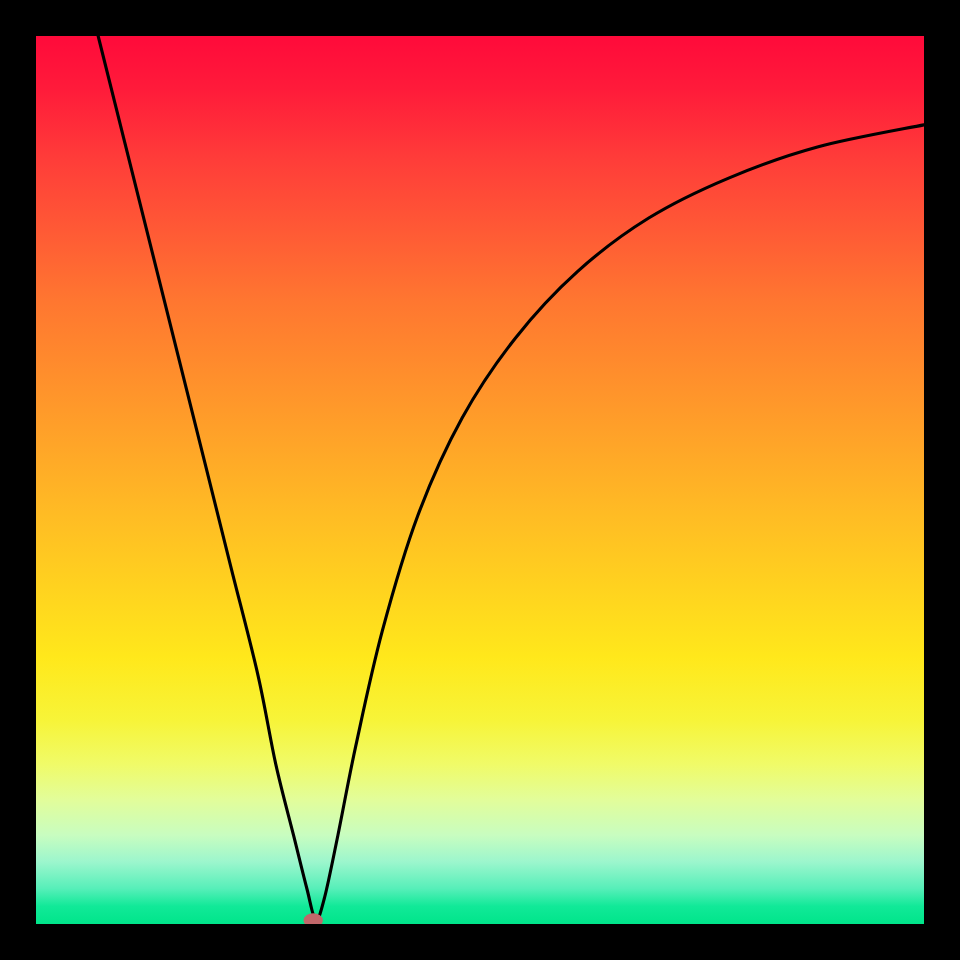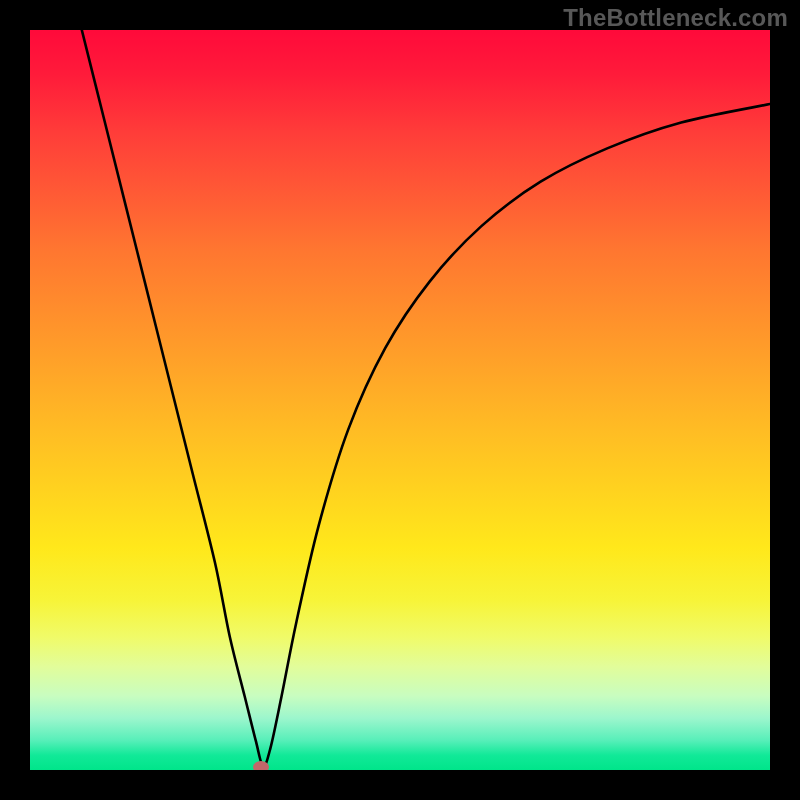--- a/index.html
+++ b/index.html
@@ -66,21 +66,20 @@
     height: 12px;
     border-radius: 50%;
     background: #c1676a;
     transform: translate(-50%, -50%);
   }
 </style>
 </head>
 <body>
 
 <div class="frame">
-  <div class="watermark">TheBottleneck.com</div>
   <div class="plot">
     <div class="gradient"></div>
     <svg class="curve" viewBox="0 0 740 740" preserveAspectRatio="none">
       <path id="curve-path" fill="none" stroke="#000" stroke-width="2.6" stroke-linecap="round" stroke-linejoin="round" d="M 51.80 0.00 C 55.50 14.80, 66.60 59.20, 74.00 88.80 C 81.40 118.40, 88.80 148.00, 96.20 177.60 C 103.60 207.20, 111.00 236.80, 118.40 266.40 C 125.80 296.00, 133.20 325.60, 140.60 355.20 C 148.00 384.80, 155.40 414.40, 162.80 444.00 C 170.20 473.60, 178.83 505.67, 185.00 532.80 C 191.17 559.93, 194.87 584.60, 199.80 606.80 C 204.73 629.00, 210.28 648.73, 214.60 666.00 C 218.92 683.27, 222.62 698.68, 225.70 710.40 C 228.78 722.12, 230.63 735.07, 233.10 736.30 C 235.57 737.53, 237.42 729.52, 240.50 717.80 C 243.58 706.08, 247.28 686.97, 251.60 666.00 C 255.92 645.03, 260.23 620.37, 266.40 592.00 C 272.57 563.63, 279.97 527.87, 288.60 495.80 C 297.23 463.73, 307.10 429.20, 318.20 399.60 C 329.30 370.00, 341.63 342.87, 355.20 318.20 C 368.77 293.53, 383.57 271.95, 399.60 251.60 C 415.63 231.25, 432.90 212.75, 451.40 196.10 C 469.90 179.45, 489.63 164.65, 510.60 151.70 C 531.57 138.75, 553.77 128.27, 577.20 118.40 C 600.63 108.53, 624.07 99.90, 651.20 92.50 C 678.33 85.10, 725.20 77.08, 740.00 74.00"></path>
     </svg>
     <div class="marker" id="min-marker" style="left: 230.88px; top: 737.04px; background: rgb(193, 103, 106);"></div>
   </div>
 </div>
 
 </body></html>

